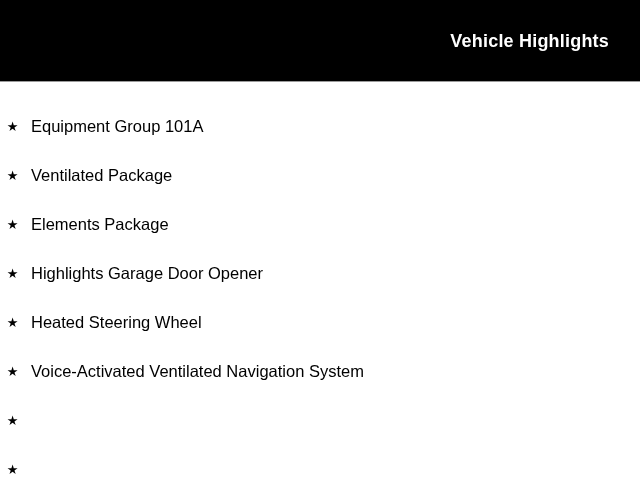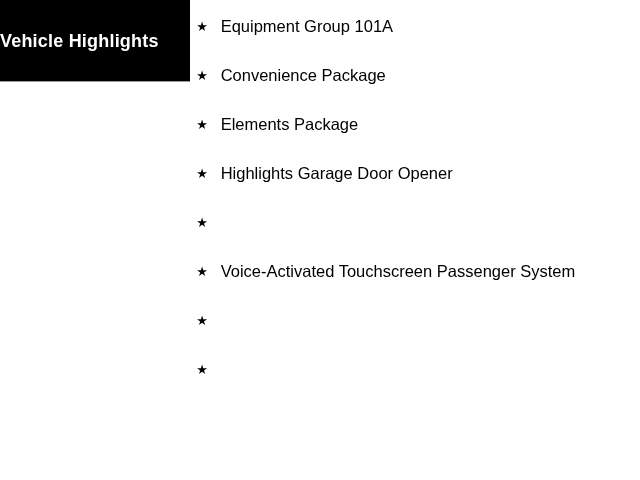--- a/index.html
+++ b/index.html
@@ -10,21 +10,22 @@
     width: 640px;
     height: 480px;
     background: #ffffff;
     font-family: "Liberation Sans", sans-serif;
     overflow: hidden;
   }
   .slide {
     width: 640px;
     height: 480px;
     display: flex;
-    flex-direction: row;
+    flex-direction: column;
+    gap: 18px;
   }
   .header {
     height: 82px;
     background: #000000;
     border-bottom: 1px solid #9b9b9b;
     box-sizing: border-box;
     display: flex;
     align-items: center;
     justify-content: flex-end;
     padding-right: 31px;
@@ -73,36 +74,37 @@
     <div class="header-title">Vehicle Highlights</div>
   </div>
 
   <ul class="highlights-list">
     <li class="highlight-item">
       <span class="star">★</span>
       <span class="item-label">Equipment Group 101A</span>
     </li>
     <li class="highlight-item">
       <span class="star">★</span>
-      <span class="item-label">Convenience Package</span>
+      <span class="item-label">Ventilated Package</span>
     </li>
     <li class="highlight-item">
       <span class="star">★</span>
       <span class="item-label">Elements Package</span>
     </li>
     <li class="highlight-item">
       <span class="star">★</span>
       <span class="item-label">Highlights Garage Door Opener</span>
     </li>
     <li class="highlight-item">
       <span class="star">★</span>
+      <span class="item-label">Heated Steering Wheel</span>
     </li>
     <li class="highlight-item">
       <span class="star">★</span>
-      <span class="item-label">Voice-Activated Touchscreen Passenger System</span>
+      <span class="item-label">Voice-Activated Ventilated Navigation System</span>
     </li>
     <li class="highlight-item">
       <span class="star">★</span>
     </li>
     <li class="highlight-item">
       <span class="star">★</span>
     </li>
   </ul>
 
 </div>

